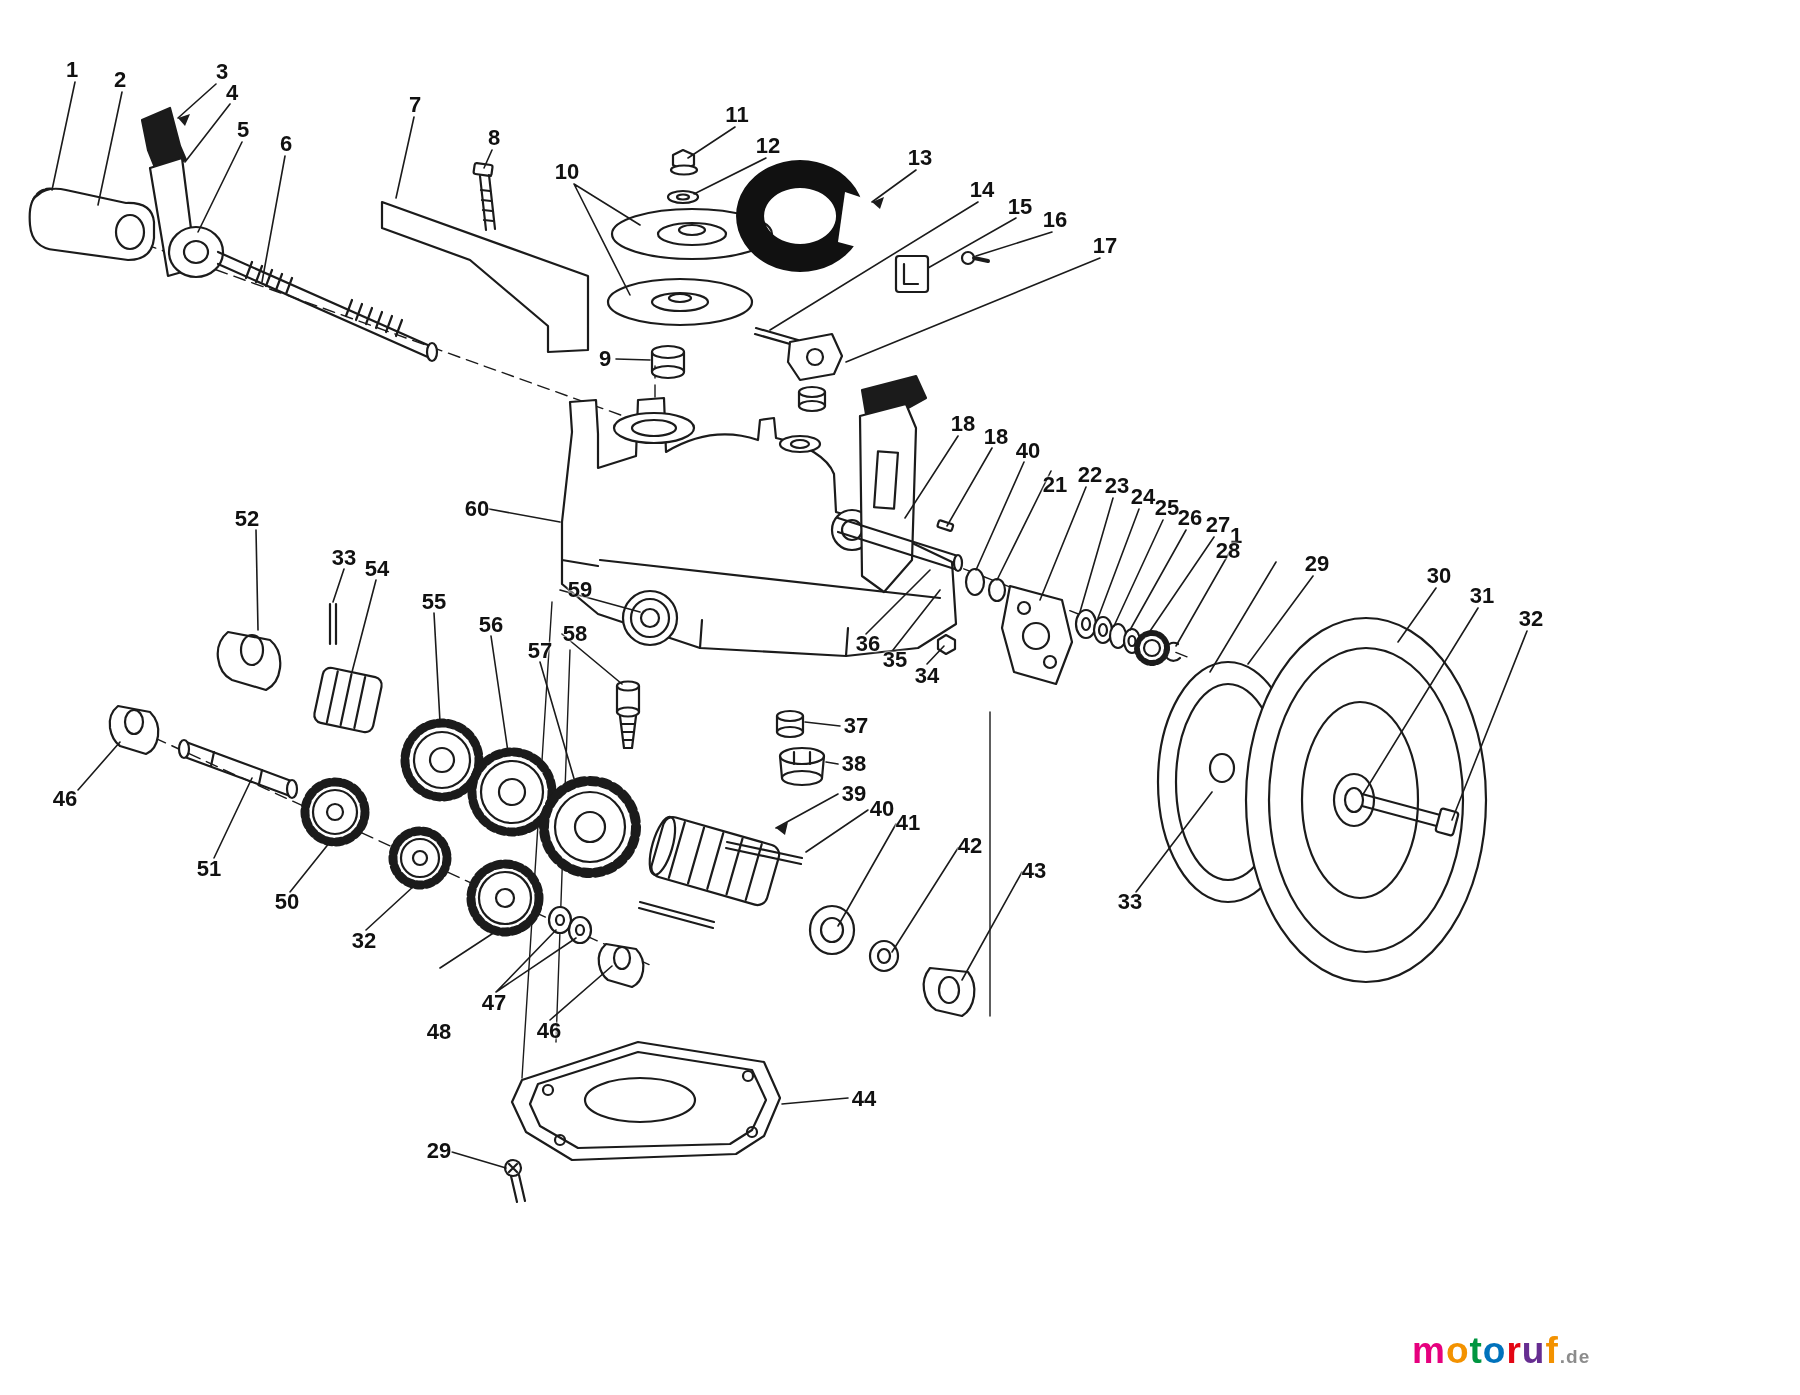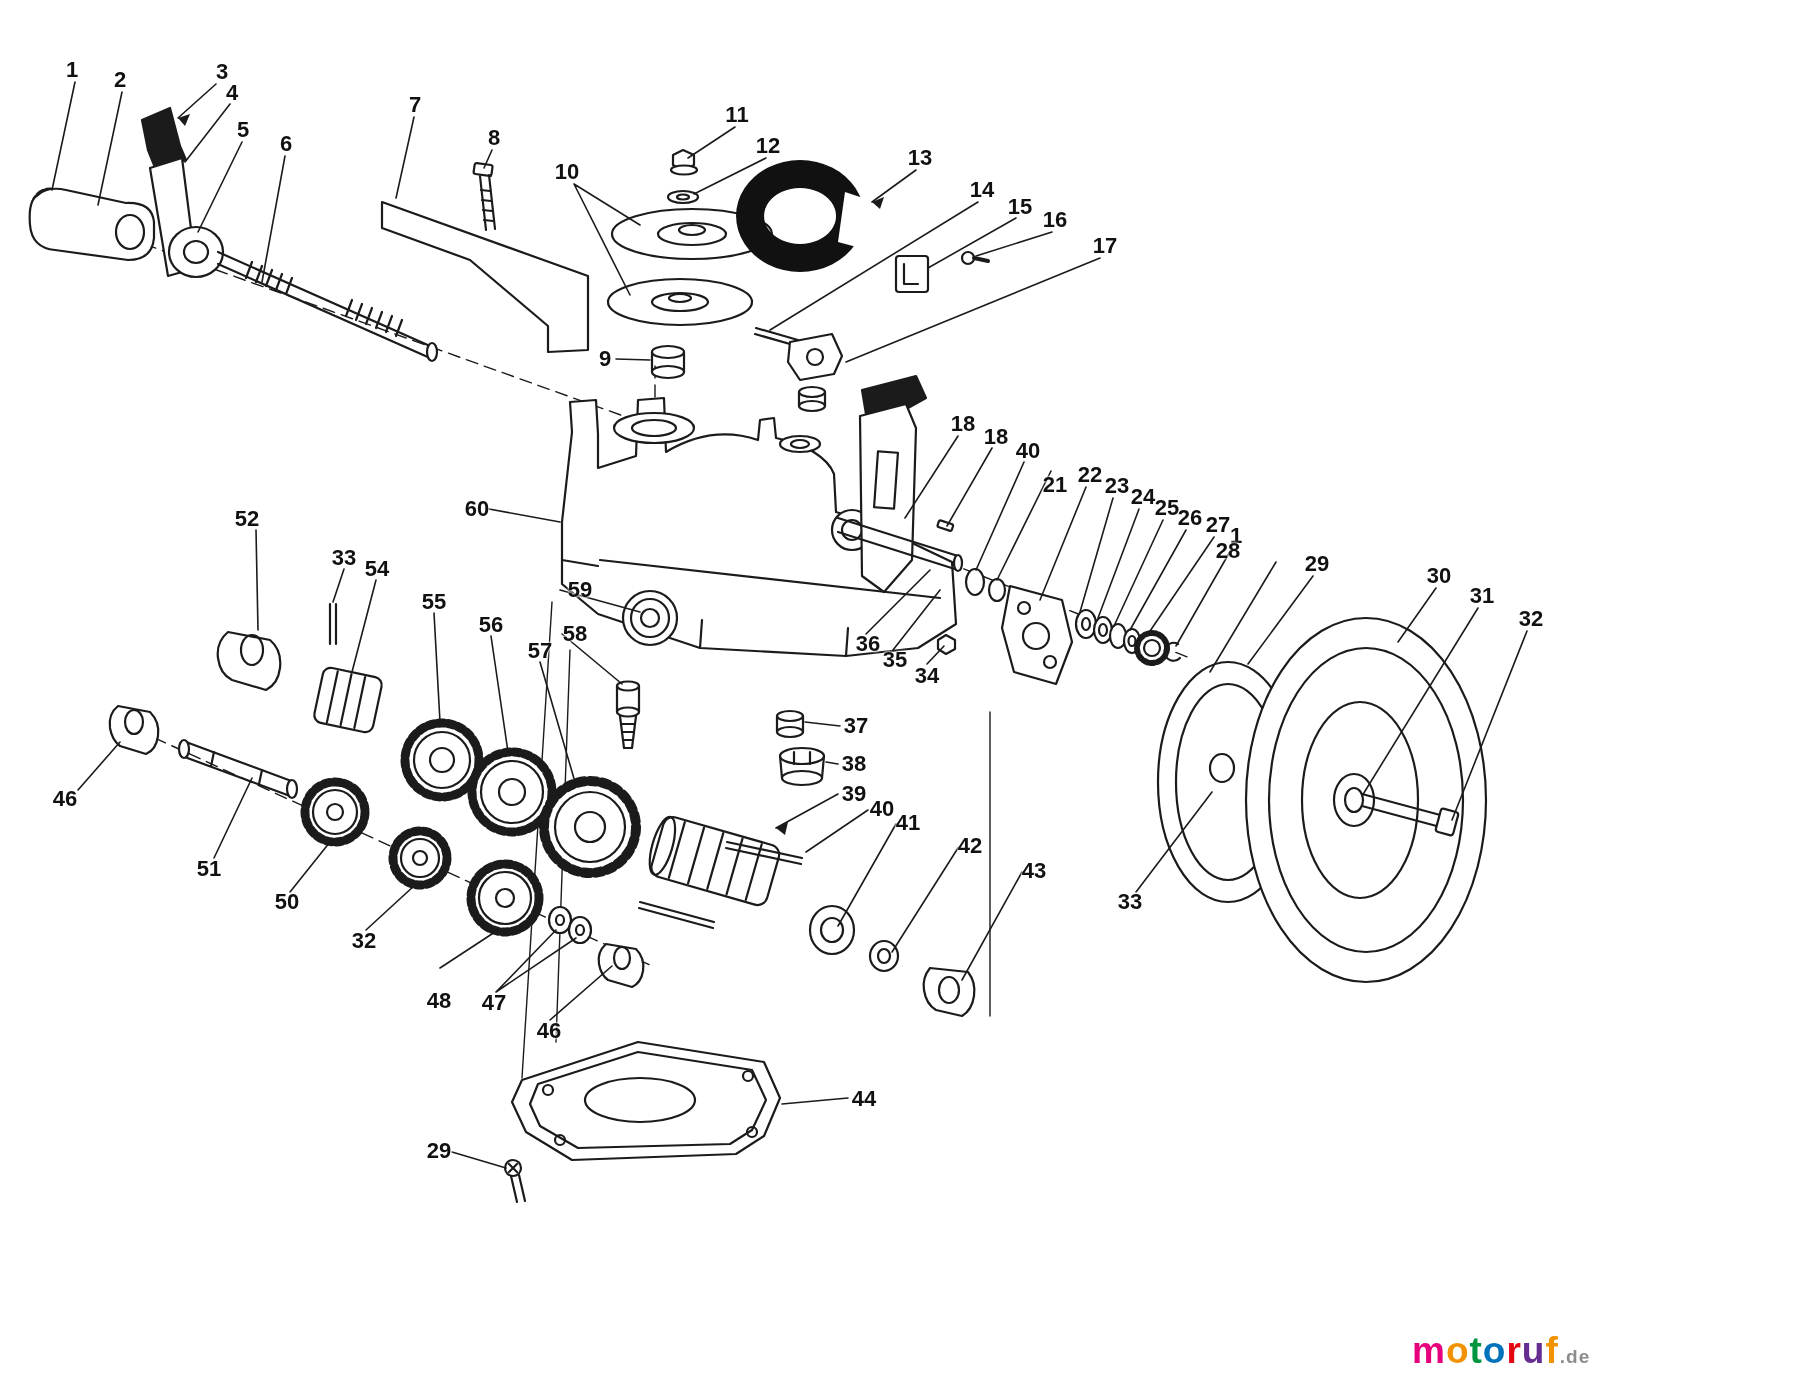--- a/index.html
+++ b/index.html
@@ -336,21 +336,21 @@
       <div class="part-label" style="left: 882px; top: 809px;">40</div>
       <div class="part-label" style="left: 908px; top: 823px;">41</div>
       <div class="part-label" style="left: 970px; top: 846px;">42</div>
       <div class="part-label" style="left: 1034px; top: 871px;">43</div>
       <div class="part-label" style="left: 864px; top: 1099px;">44</div>
       <div class="part-label" style="left: 439px; top: 1151px;">29</div>
       <div class="part-label" style="left: 65px; top: 799px;">46</div>
       <div class="part-label" style="left: 209px; top: 869px;">51</div>
       <div class="part-label" style="left: 287px; top: 902px;">50</div>
       <div class="part-label" style="left: 364px; top: 941px;">32</div>
-      <div class="part-label" style="left: 439px; top: 1001px;">48</div>
+      <div class="part-label" style="left: 439px; top: 1032px;">48</div>
       <div class="part-label" style="left: 494px; top: 1003px;">47</div>
       <div class="part-label" style="left: 549px; top: 1031px;">46</div>
     </div>
 
   <div id="watermark">
     <span><span style="color: rgb(230, 0, 126);">m</span><span style="color: rgb(243, 146, 0);">o</span><span style="color: rgb(0, 150, 64);">t</span><span style="color: rgb(0, 114, 188);">o</span><span style="color: rgb(227, 6, 19);">r</span><span style="color: rgb(102, 45, 145);">u</span><span style="color: rgb(243, 146, 0);">f</span></span><span class="wm-suffix" style="color: rgb(140, 140, 140);">.de</span>
   </div>
 
 </div>
 

